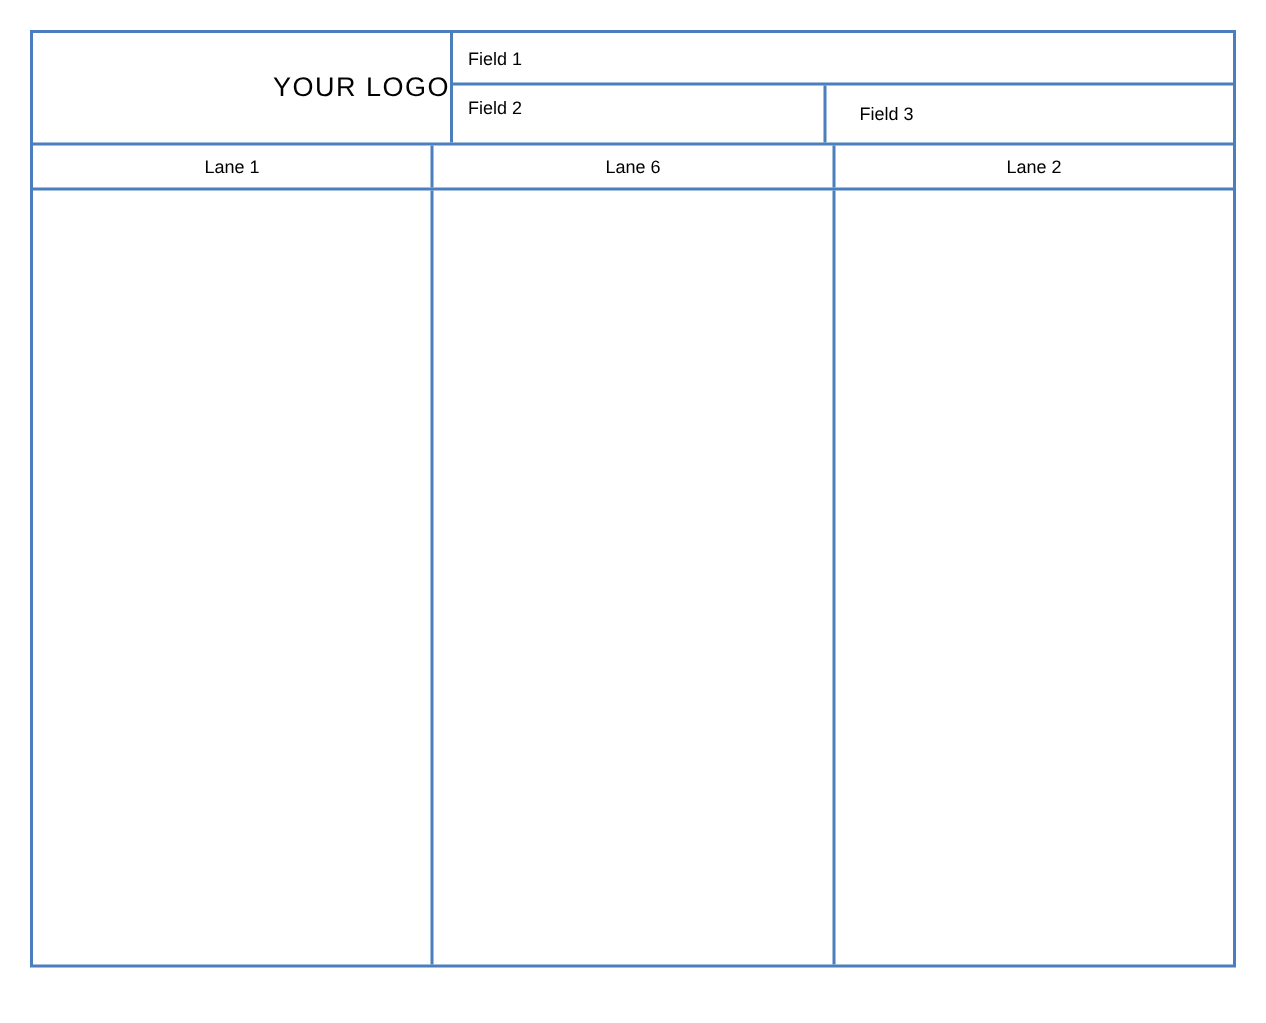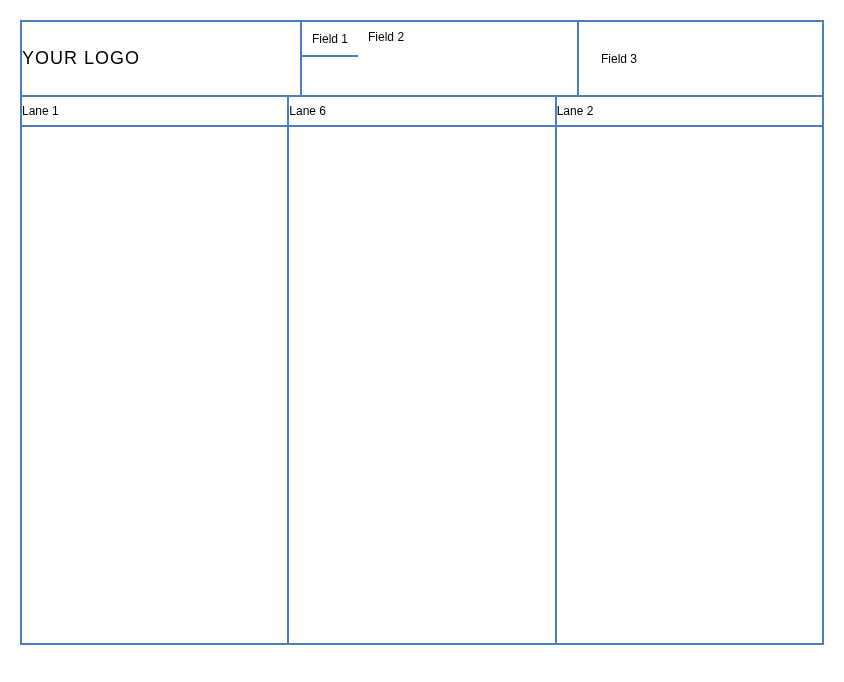--- a/index.html
+++ b/index.html
@@ -18,27 +18,28 @@
     }
     .header-row {
       display: flex;
       height: 73px;
     }
     .logo-cell {
       width: 280px;
       border-right: 2px solid #4a7ebd;
       display: flex;
       align-items: center;
-      justify-content: flex-start;
+      justify-content: flex-end;
       font-size: 18px;
       letter-spacing: 1px;
     }
     .fields-column {
       flex: 1;
       display: flex;
+      flex-direction: column;
     }
     .field1-cell {
       height: 35px;
       border-bottom: 2px solid #4a7ebd;
       padding: 8px 10px;
       font-size: 12px;
       display: flex;
       align-items: center;
     }
     .field23-row {
@@ -63,21 +64,21 @@
     .lanes-header {
       display: flex;
       height: 32px;
       border-top: 2px solid #4a7ebd;
       border-bottom: 2px solid #4a7ebd;
     }
     .lane-header-cell {
       flex: 1;
       display: flex;
       align-items: center;
-      justify-content: flex-start;
+      justify-content: center;
       font-size: 12px;
       border-right: 2px solid #4a7ebd;
     }
     .lane-header-cell:last-child {
       border-right: none;
     }
     .lanes-body {
       display: flex;
       height: 516px;
     }

